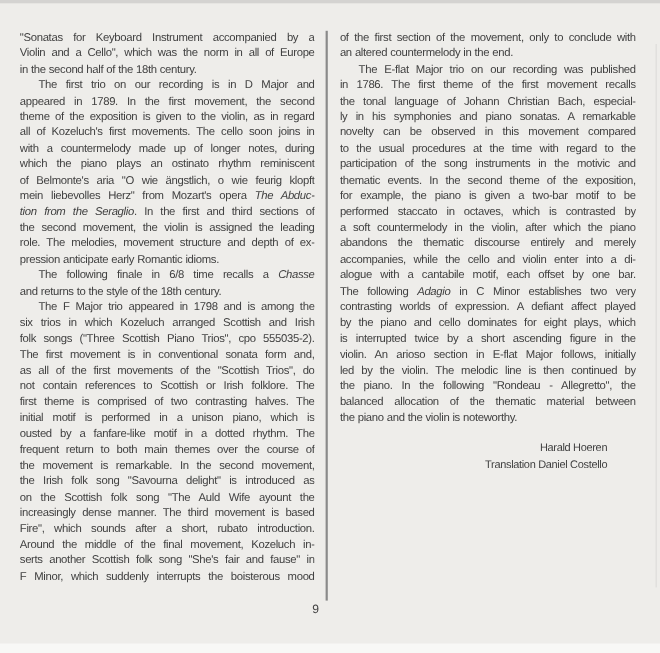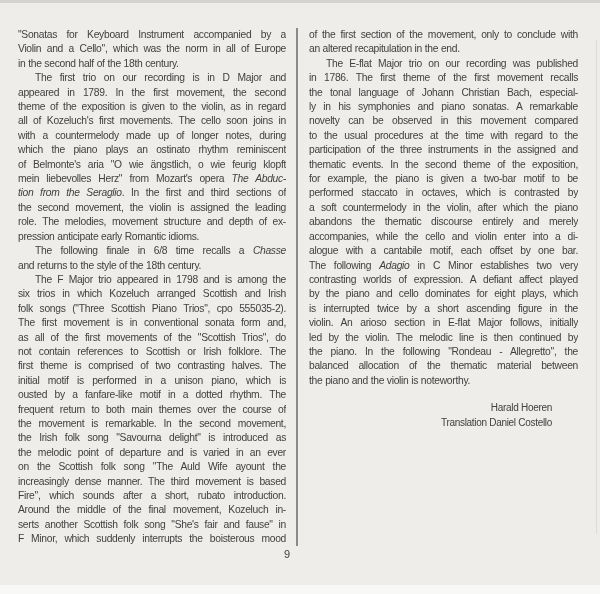--- a/index.html
+++ b/index.html
@@ -103,41 +103,40 @@
     <div class="line">folk songs ("Three Scottish Piano Trios", cpo 555035-2).</div>
     <div class="line">The first movement is in conventional sonata form and,</div>
     <div class="line">as all of the first movements of the "Scottish Trios", do</div>
     <div class="line">not contain references to Scottish or Irish folklore. The</div>
     <div class="line">first theme is comprised of two contrasting halves. The</div>
     <div class="line">initial motif is performed in a unison piano, which is</div>
     <div class="line">ousted by a fanfare-like motif in a dotted rhythm. The</div>
     <div class="line">frequent return to both main themes over the course of</div>
     <div class="line">the movement is remarkable. In the second movement,</div>
     <div class="line">the Irish folk song "Savourna delight" is introduced as</div>
-    <div class="line">the melodic point of departure and is varied in an ever</div>
     <div class="line">on the Scottish folk song "The Auld Wife ayount the</div>
     <div class="line">increasingly dense manner. The third movement is based</div>
     <div class="line">Fire", which sounds after a short, rubato introduction.</div>
     <div class="line">Around the middle of the final movement, Kozeluch in-</div>
     <div class="line">serts another Scottish folk song "She's fair and fause" in</div>
     <div class="line">F Minor, which suddenly interrupts the boisterous mood</div>
   </div>
 
 <div class="divider"></div>
 
 <div class="column column-2">
     <div class="line">of the first section of the movement, only to conclude with</div>
-    <div class="line para-end">an altered recapitulation in the end.</div>
+    <div class="line para-end">an altered countermelody in the end.</div>
     <div class="line indent">The E-flat Major trio on our recording was published</div>
     <div class="line">in 1786. The first theme of the first movement recalls</div>
     <div class="line">the tonal language of Johann Christian Bach, especial-</div>
     <div class="line">ly in his symphonies and piano sonatas. A remarkable</div>
     <div class="line">novelty can be observed in this movement compared</div>
     <div class="line">to the usual procedures at the time with regard to the</div>
-    <div class="line">participation of the three instruments in the assigned and</div>
+    <div class="line">participation of the song instruments in the motivic and</div>
     <div class="line">thematic events. In the second theme of the exposition,</div>
     <div class="line">for example, the piano is given a two-bar motif to be</div>
     <div class="line">performed staccato in octaves, which is contrasted by</div>
     <div class="line">a soft countermelody in the violin, after which the piano</div>
     <div class="line">abandons the thematic discourse entirely and merely</div>
     <div class="line">accompanies, while the cello and violin enter into a di-</div>
     <div class="line">alogue with a cantabile motif, each offset by one bar.</div>
     <div class="line">The following <i>Adagio</i> in C Minor establishes two very</div>
     <div class="line">contrasting worlds of expression. A defiant affect played</div>
     <div class="line">by the piano and cello dominates for eight plays, which</div>

